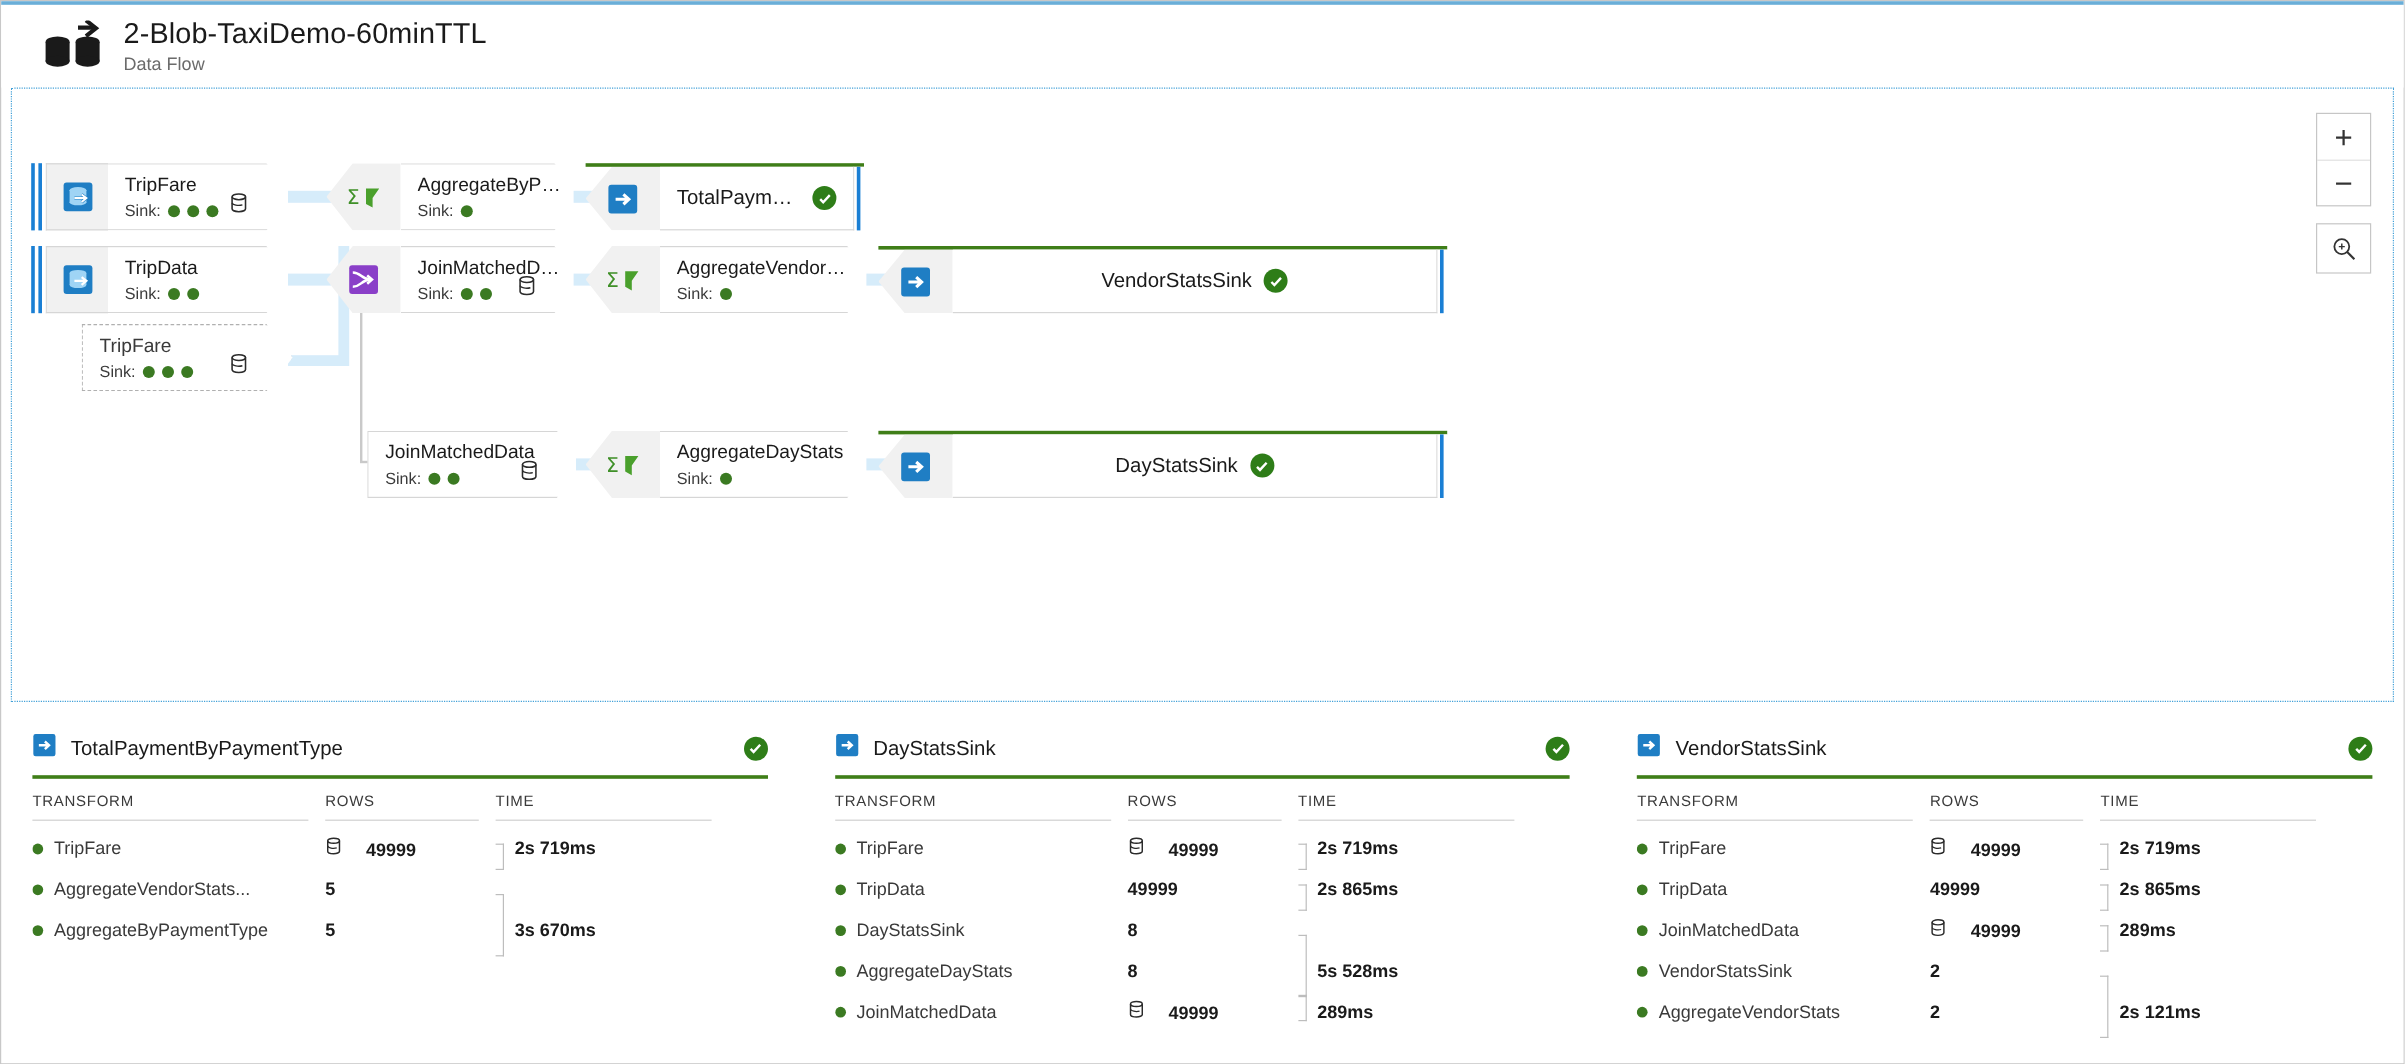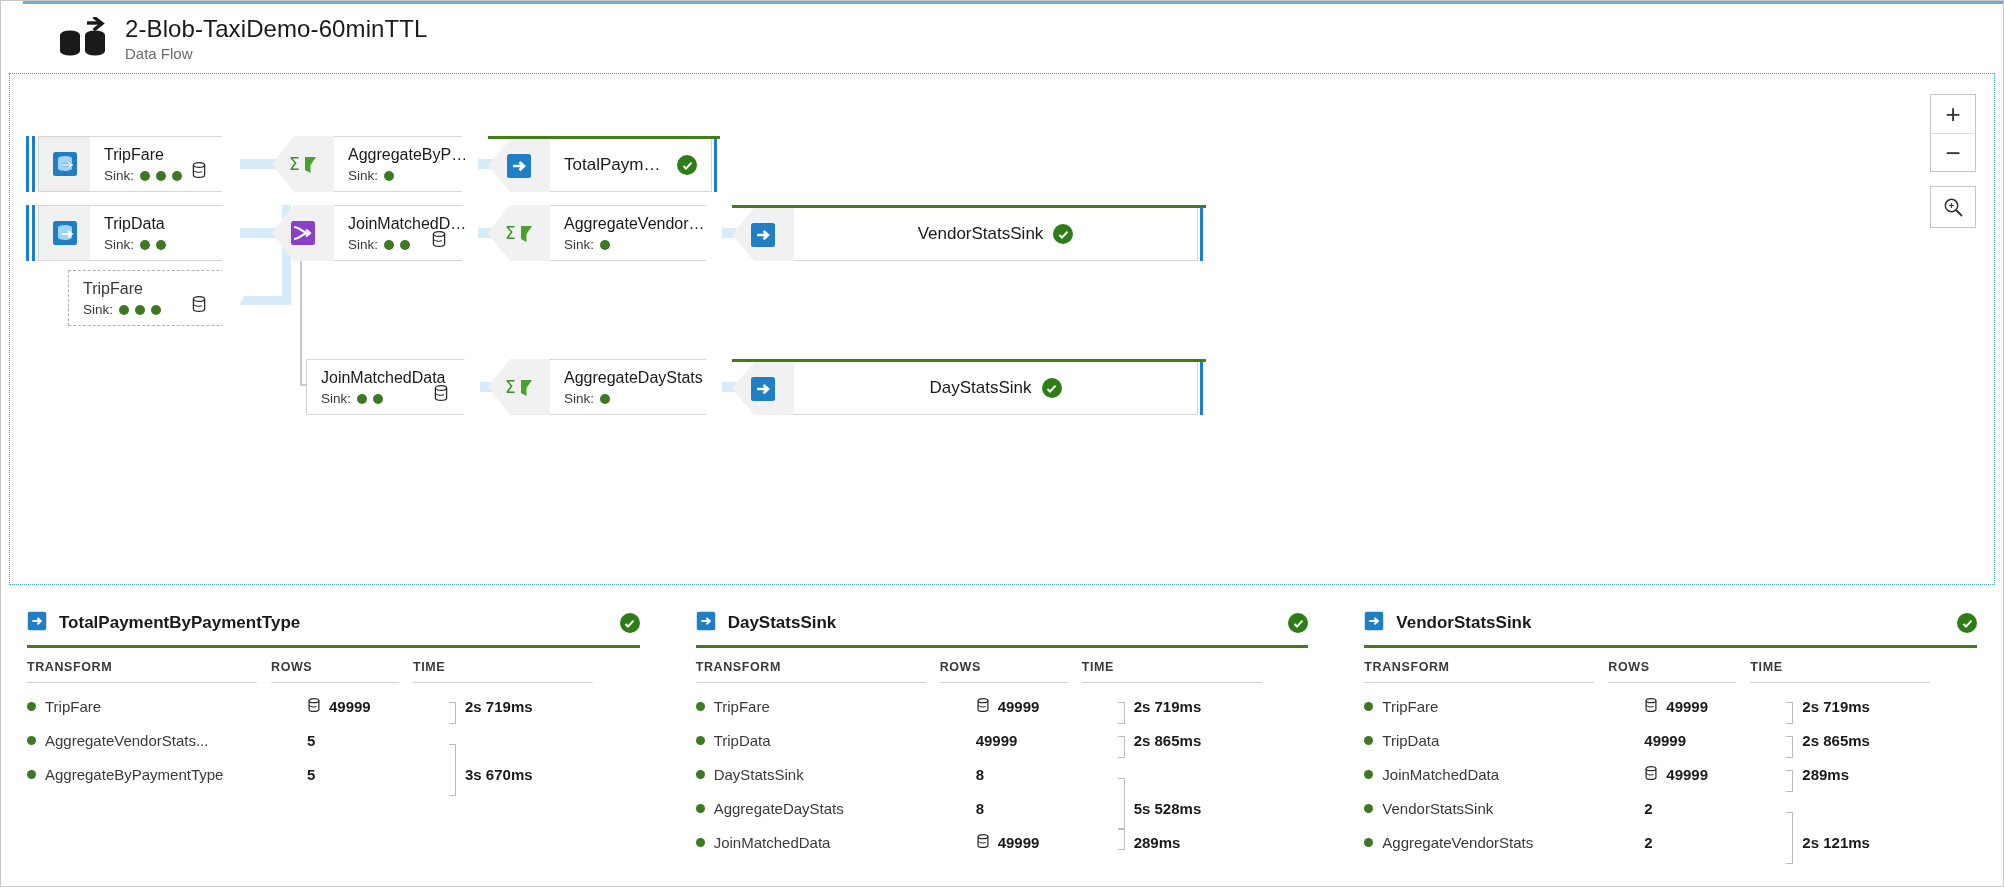--- a/index.html
+++ b/index.html
@@ -18,21 +18,20 @@
 
   
   .header {
     position: relative;
     height: 72px;
     border-top: 3px solid #6aaed8;
     background: #ffffff;
     display: flex;
     align-items: center;
     padding: 0 26px 0 34px;
-    margin-left: 22px;
   }
   .hdr-icon { width: 54px; height: 44px; position: relative; flex: 0 0 auto; margin-right: 14px; }
   .hdr-titles { display: flex; flex-direction: column; justify-content: center; }
   .hdr-title {
     font-size: 24px; color: #1a1a1a; font-weight: 400;
     letter-spacing: 0.1px; line-height: 1.15;
   }
   .hdr-sub { font-size: 15px; color: #6b6b6b; margin-top: 2px; }
   .hdr-right { margin-left: auto; display: flex; align-items: center; gap: 34px; }
   .transform-count { font-size: 17px; color: #3c3c3c; white-space: nowrap; }
@@ -142,45 +141,45 @@
   .bottom {
     display: flex; gap: 0; padding: 26px 26px 0 26px;
     height: calc(887px - 72px - 512px);
   }
   .panel { flex: 1 1 0; min-width: 0; padding-right: 56px; }
   .panel-head {
     display: flex; align-items: center; gap: 12px;
     padding-bottom: 10px;
   }
   .panel-title {
-    font-size: 17px; font-weight: 700; color: #1a1a1a; white-space: nowrap; text-align: center;
+    font-size: 17px; font-weight: 400; color: #1a1a1a; white-space: nowrap; text-align: center;
   }
   .panel-head .check { margin-left: auto; }
   .panel-rule { height: 3px; background: #3f7e18; }
   .cols {
-    display: flex; padding-top: 12px; font-weight: bold;
+    display: flex; padding-top: 12px;
   }
   .col-h {
     font-size: 12.5px; letter-spacing: 0.6px; color: #3a3a3a;
     text-transform: uppercase; padding-bottom: 8px;
     border-bottom: 1px solid #d0d0d0; margin-right: 14px;
   }
   .c-transform { width: 230px; }
   .c-rows { width: 128px; }
   .c-time { width: 180px; margin-right: 0; }
   .rows { margin-top: 6px; }
   .trow { display: flex; align-items: center; height: 34px; }
   .t-name {
     width: 244px; display: flex; align-items: center; gap: 9px;
     font-size: 15px; color: #3a3a3a; white-space: nowrap; overflow: hidden;
   }
   .t-name .dot { width: 9px; height: 9px; }
   .t-rows {
     width: 142px; font-size: 15px; color: #1a1a1a; font-weight: 700;
-    display: flex; align-items: center; gap: 8px; margin-left: 36px;
+    display: flex; align-items: flex-end; gap: 20px;
   }
   .t-time {
     font-size: 15px; color: #1a1a1a; font-weight: 700;
     padding-left: 16px; position: relative; white-space: nowrap;
   }
   .bracket { position: absolute; left: 0; width: 7px; border: 1px solid #bdbdbd; border-left: none; }
 </style>
 </head>
 <body>
 

